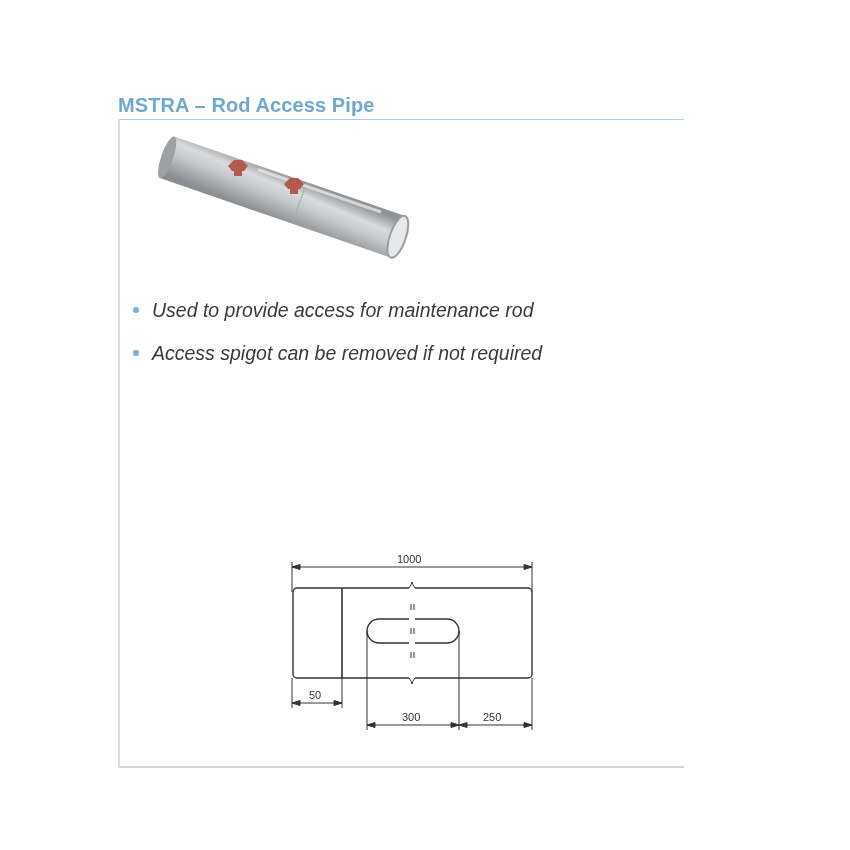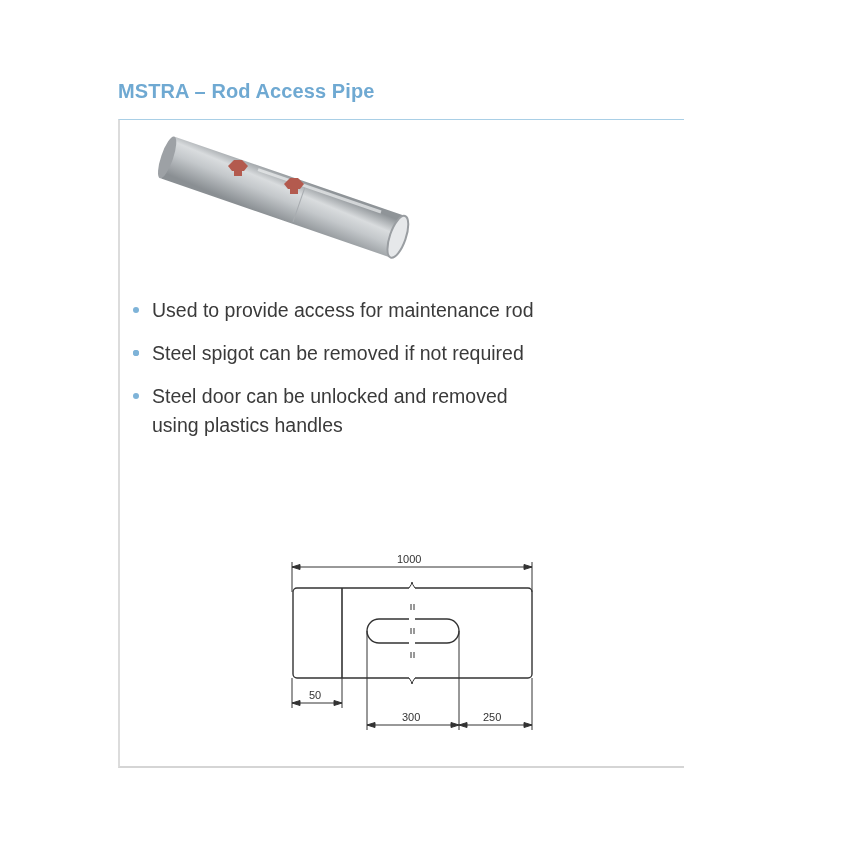--- a/index.html
+++ b/index.html
@@ -1,26 +1,26 @@
 <!DOCTYPE html>
 <html><head>
 <meta charset="utf-8">
 <style>
   html, body { margin: 0; padding: 0; background: #ffffff; }
   body { width: 850px; height: 850px; position: relative; overflow: hidden;
          font-family: "Liberation Sans", sans-serif; }
-  .title { position: absolute; left: 118px; top: 80px; font-size: 20px; font-weight: bold;
+  .title { position: absolute; left: 118px; top: 94px; font-size: 20px; font-weight: bold;
            color: #6fa9d2; letter-spacing: 0.1px; margin: 0; }
   .panel { position: absolute; left: 118px; top: 119px; width: 564px; height: 646px;
            border-top: 1.5px solid #a9cfe6; border-left: 2px solid #dcdcdc; border-bottom: 2px solid #d5d5d5; }
   .photo { position: absolute; left: 148px; top: 124px; width: 270px; height: 160px; }
   ul.bullets { position: absolute; left: 133px; top: 296px; margin: 0; padding: 0; list-style: none;
                width: 540px; }
   ul.bullets li { position: relative; padding-left: 19px; font-size: 19.5px; line-height: 29px;
-                  color: #3a3a3a; margin-bottom: 14px; }
+                  color: #3a3a3a; margin-bottom: 14px; font-style: italic; }
   ul.bullets li .dot { position: absolute; left: 0; top: 11px; width: 6px; height: 6px; border-radius: 50%;
                        background: #7eb3d8; }
   .drawing { position: absolute; left: 285px; top: 550px; width: 260px; height: 185px; }
   .dim { font-family: "Liberation Sans", sans-serif; font-size: 11px; fill: #333; }
 </style>
 </head>
 <body>
 
 <h1 class="title">MSTRA – Rod Access Pipe</h1>
 
@@ -55,26 +55,21 @@
 <ul class="bullets">
   <li>
     <span class="dot"></span>
     <span>Used to provide access for maintenance rod</span><br>
   </li>
   <li>
     <span class="dot"></span>
   </li>
   <li>
     <span class="dot"></span>
-    <span>Steel spigot can be removed if not required</span>
-  </li>
-  <li>
-    <span class="dot"></span>
-    <span>Steel door can be unlocked and removed</span><br>
-    <span>using plastics handles</span>
+    <span>Access spigot can be removed if not required</span>
   </li>
 </ul>
 
 <svg class="drawing" viewBox="0 0 260 185" xmlns="http://www.w3.org/2000/svg">
   <g stroke="#333" fill="none" stroke-width="1">
 
     <line x1="7" y1="17" x2="247" y2="17"></line>
     <path d="M7 17 l8 -2.5 v5 z" fill="#333"></path>
     <path d="M247 17 l-8 -2.5 v5 z" fill="#333"></path>
     <line x1="7" y1="12" x2="7" y2="42"></line>

